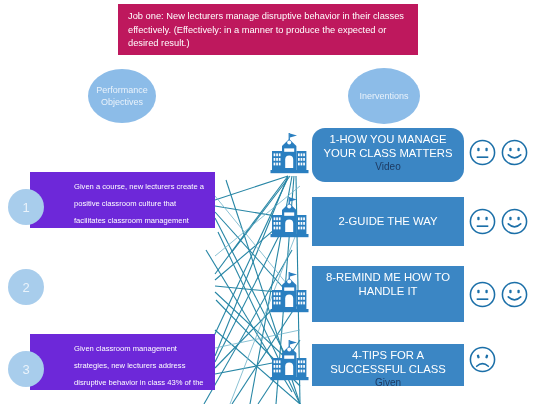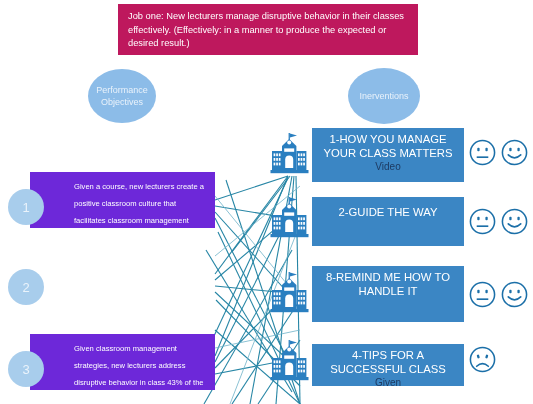--- a/index.html
+++ b/index.html
@@ -115,22 +115,22 @@
     font-size: 11.3px;
     line-height: 13.6px;
     display: block;
   }
   .int-sub {
     color: #1d3b63;
     font-size: 10px;
     line-height: 14px;
     display: block;
   }
-  #int-1 { top: 128px; height: 54px; }
-  #int-2 { top: 197px; height: 49px; padding-top: 9px; }
+  #int-1 { top: 128px; height: 54px; border-radius: 13px; }
+  #int-2 { top: 197px; height: 49px; padding-top: 18px; }
   #int-3 { top: 266px; height: 56px; }
   #int-4 { top: 344px; height: 42px; }
 
   
   .face-group {
     position: absolute;
     display: flex;
     gap: 3px;
   }
   #faces-1 { left: 468px; top: 138px; }

